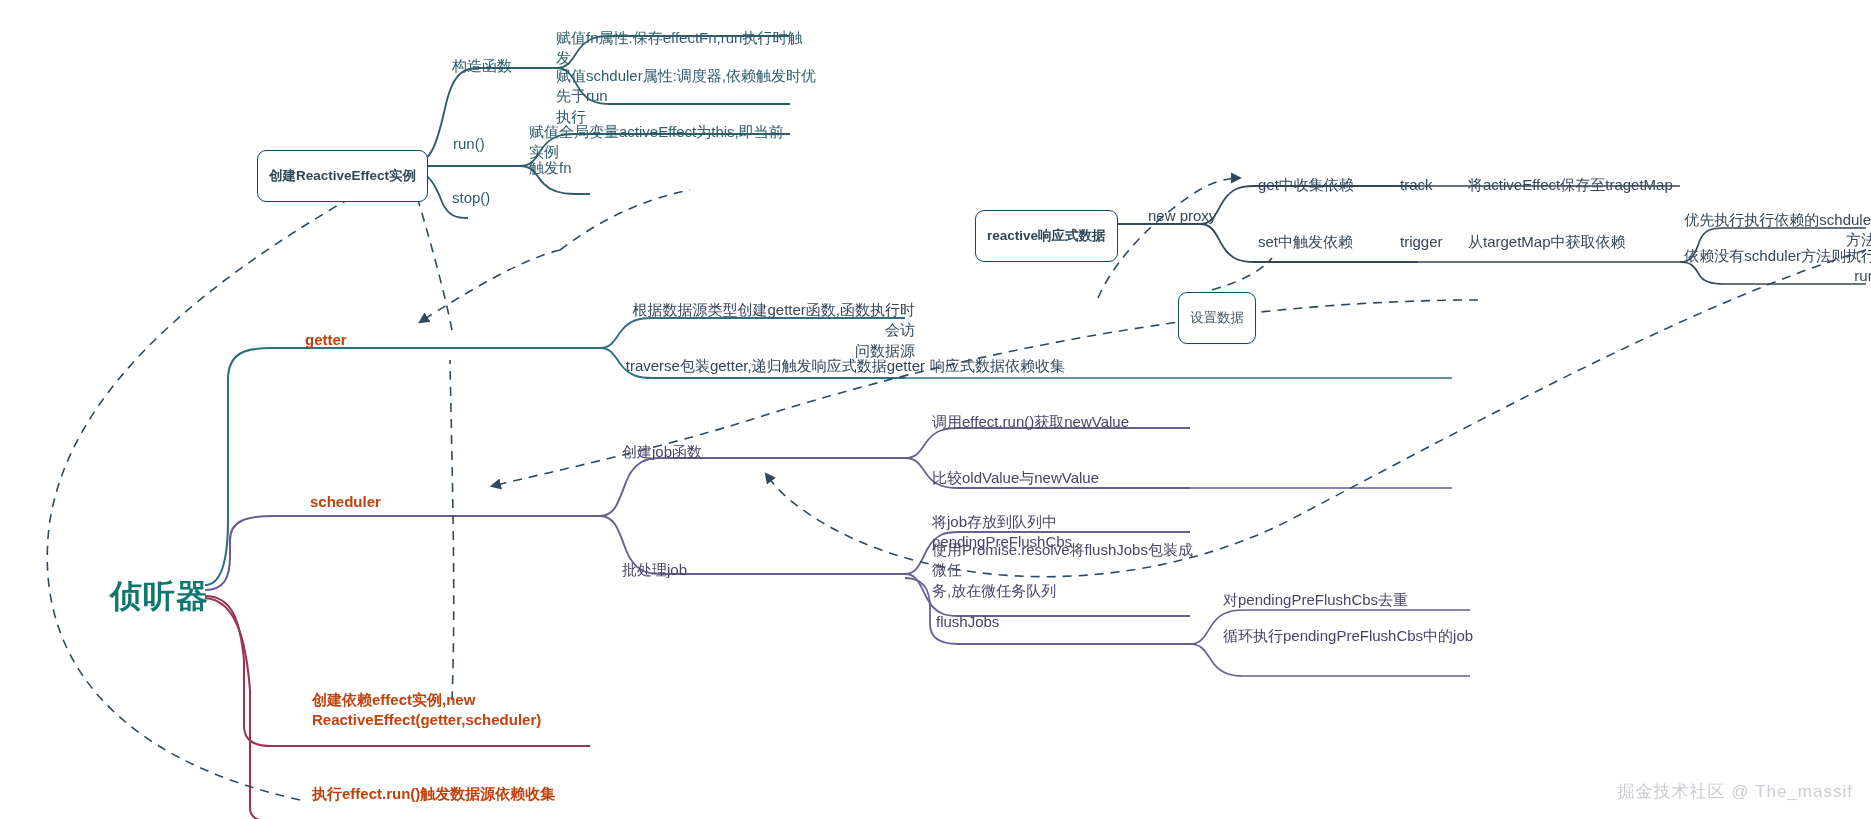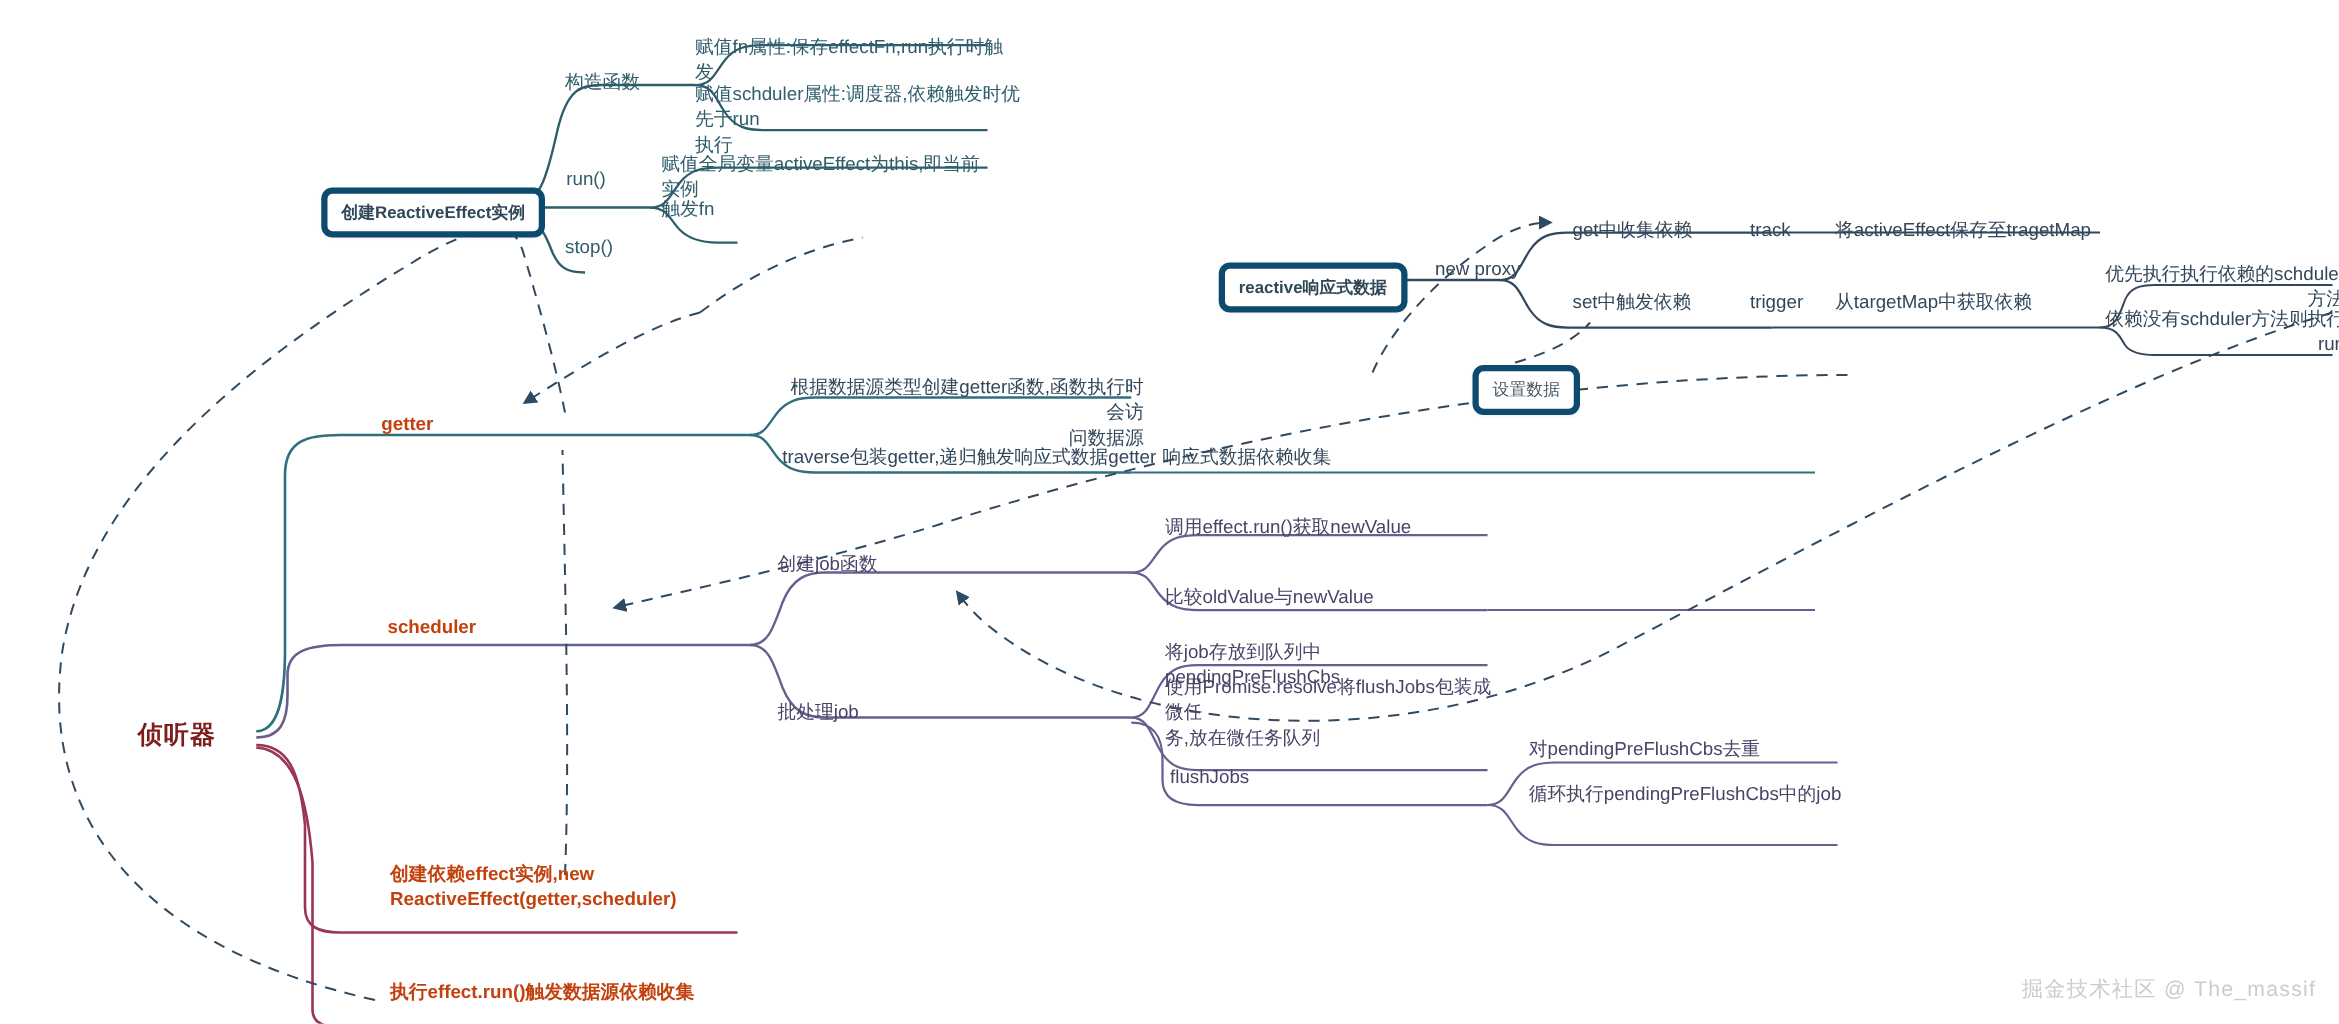--- a/index.html
+++ b/index.html
@@ -9,29 +9,29 @@
     font-family:"Liberation Sans","DejaVu Sans",sans-serif;
     overflow:hidden;position:relative;
   }
   #canvas{position:absolute;left:0;top:0;width:1871px;height:819px;}
   svg.edges{position:absolute;left:0;top:0;width:1871px;height:819px;pointer-events:none;}
 
   .node{position:absolute;white-space:pre-line;line-height:1.35;}
 
   
   .root{
-    color:#7f1d1d;font-size:20px;font-weight:700;
+    color:#0f766e;font-size:32px;font-weight:700;
     letter-spacing:1px;
   }
   
   .lvl1{font-size:15px;font-weight:700;color:#c2410c;}
   
   .pill{
-    border:5px solid #0c4a6e;border-radius:9px;background:#fff;
-    padding:6px 11px;font-size:13.5px;font-weight:700;color:#2f4858;
+    border:1px solid #0c4a6e;border-radius:9px;background:#fff;
+    padding:16px 11px;font-size:13.5px;font-weight:700;color:#2f4858;
     box-shadow:0 1px 2px rgba(0,0,0,.05);
   }
   .pill.plain{font-weight:400;color:#4a5a66;}
   
   .cap{font-size:15px;color:#3d4f5c;}
   .cap.teal{color:#2f5d6b;}
   .cap.navy{color:#33475b;text-align:right;}
   .cap.purple{color:#4a4368;}
   .watermark{
     position:absolute;right:18px;bottom:16px;

